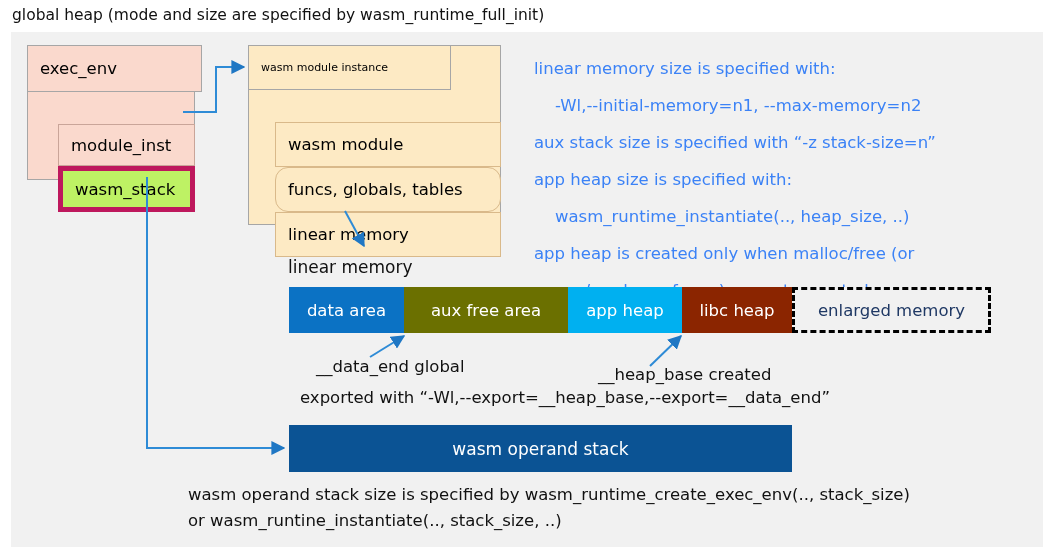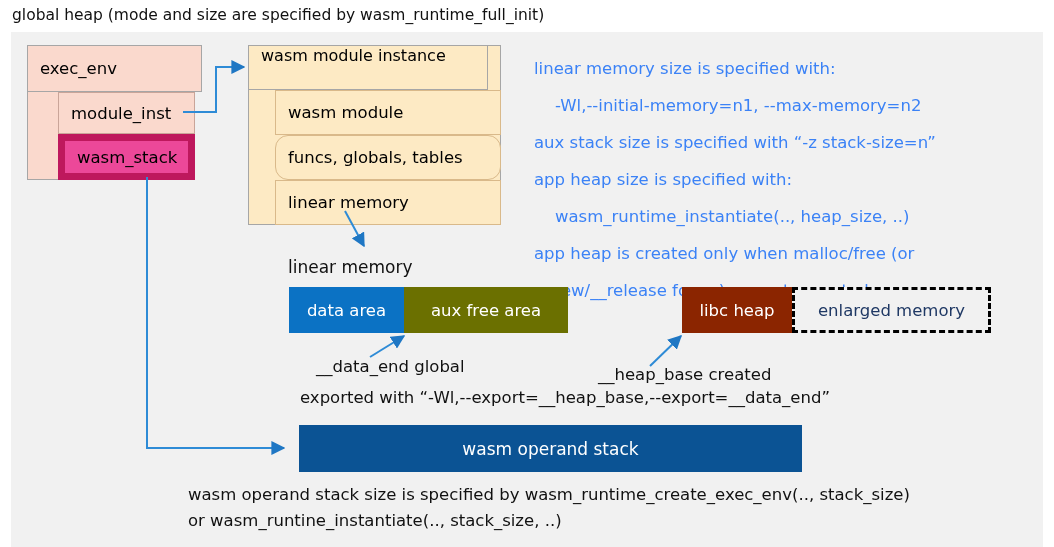--- a/index.html
+++ b/index.html
@@ -45,20 +45,21 @@
     border: 1px solid #a6a6a6;
   }
   .cell {
     position: absolute;
     box-sizing: border-box;
     border: 1px solid #d9b98a;
     display: flex;
     align-items: center;
     font-size: 16.5px;
     color: #000000;
+    margin-top: 32px;
   }
   .cell > span { padding-left: 12px; }
 
   
   #exec-env-outer {
     left: 27px; top: 45px; width: 168px; height: 135px;
     background: #fad9cd;
     border: 1px solid #a6a6a6;
   }
   #exec-env-title {
@@ -72,38 +73,38 @@
   }
   #exec-env-title > span { padding-left: 12px; }
 
   #module-inst-cell {
     left: 58px; top: 92px; width: 137px; height: 42px;
     background: #fad9cd;
     border: 1px solid #c9a599;
   }
   #wasm-stack-cell {
     left: 58px; top: 134px; width: 137px; height: 46px;
-    background: #ec4899;
-    border: 7px solid #be185d;
+    background: #bef264;
+    border: 5px solid #be185d;
   }
 
   
   #wmi-outer {
     left: 248px; top: 45px; width: 253px; height: 180px;
     background: #fdeac4;
     border: 1px solid #a6a6a6;
   }
   #wmi-title {
     position: absolute;
-    left: 248px; top: 45px; width: 240px; height: 45px;
+    left: 248px; top: 45px; width: 203px; height: 45px;
     box-sizing: border-box;
     border: 1px solid #a6a6a6;
     background: #fdeac4;
-    display: flex; align-items: flex-start;
-    font-size: 16px;
+    display: flex; align-items: center;
+    font-size: 11px;
   }
   #wmi-title > span { padding-left: 12px; }
 
   #wmi-row-0 { left: 275px; top: 90px;  width: 226px; height: 45px; background: #fdeac4; }
   #wmi-row-1 { left: 275px; top: 135px; width: 226px; height: 45px; background: #fdeac4; border-radius: 13px; }
   #wmi-row-2 { left: 275px; top: 180px; width: 226px; height: 45px; background: #fdeac4; }
 
   
   #notes {
     position: absolute;
@@ -228,33 +229,36 @@
 __new/__release for as) are not exported</div>
 
 <div id="linear-memory-label">linear memory</div>
 <div id="mem-bar" style="width: 702px;">
     <div class="seg" style="left: 0px; width: 115px; background: rgb(11, 114, 196); color: rgb(255, 255, 255);">
       <span>data area</span>
     </div>
     <div class="seg" style="left: 115px; width: 164px; background: rgb(107, 112, 0); color: rgb(255, 255, 255);">
       <span>aux free area</span>
     </div>
+    <div class="seg" style="left: 279px; width: 114px; background: rgb(0, 176, 240); color: rgb(255, 255, 255);">
+      <span>app heap</span>
+    </div>
     <div class="seg" id="seg-enlarged" style="left: 503px; width: 199px; color: rgb(31, 56, 100);">
       <span>enlarged memory</span>
     </div>
     <div class="seg" style="left: 393px; width: 110px; background: rgb(139, 37, 0); color: rgb(255, 255, 255);">
       <span>libc heap</span>
     </div>
   </div>
 
 <div class="annot" id="annot-data-end">__data_end global</div>
 <div class="annot" id="annot-heap-base">__heap_base created</div>
 <div class="annot" id="annot-exported">exported with “-Wl,--export=__heap_base,--export=__data_end”</div>
 
-<div id="operand-stack" style="background: rgb(11, 83, 148); margin-left: 10px;">
+<div id="operand-stack" style="background: rgb(11, 83, 148);">
   <span>wasm operand stack</span>
 </div>
 
 <div id="bottom-note">wasm operand stack size is specified by wasm_runtime_create_exec_env(.., stack_size)
 or wasm_runtine_instantiate(.., stack_size, ..)</div>
 
 <svg id="connectors" viewBox="0 0 1054 547">
   <defs>
     <marker id="arrow" viewBox="0 0 10 10" refX="9" refY="5" markerWidth="7" markerHeight="7" orient="auto-start-reverse">
       <path d="M 0 0 L 10 5 L 0 10 z" fill="#1f77c4"></path>

